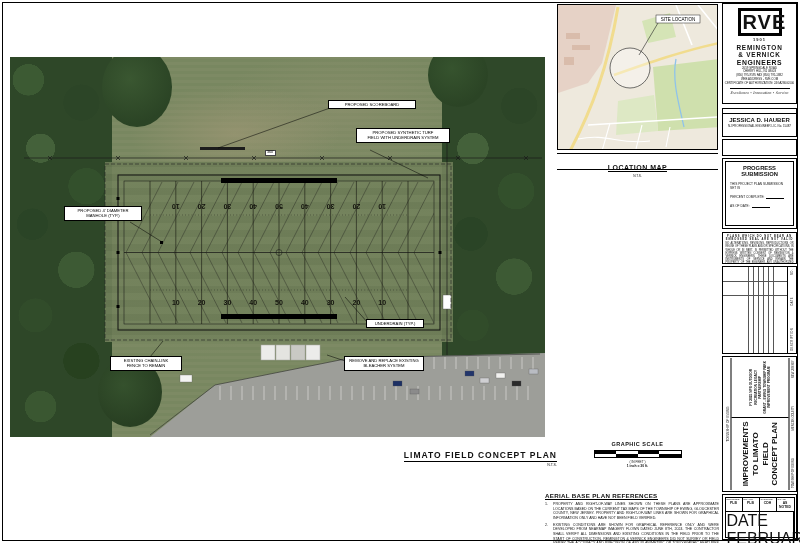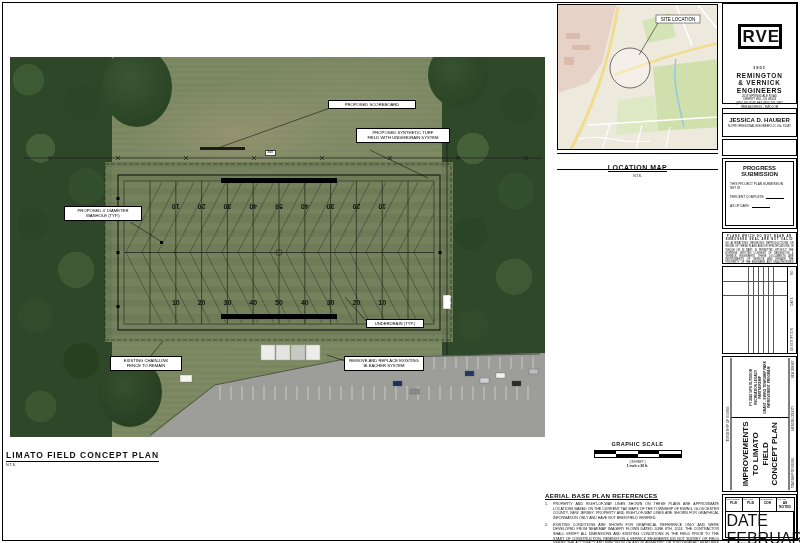--- a/index.html
+++ b/index.html
@@ -46,21 +46,21 @@
   .parking{position:absolute;left:0;top:0;width:535px;height:380px;background:#9d9e99;
     clip-path:polygon(140px 380px,205px 328px,340px 301px,535px 296px,535px 380px);}
   .overlay-svg{position:absolute;left:0;top:0;}
 
   
   .callout{position:absolute;background:#fff;border:0.5px solid #000;color:#000;
     font-size:4.2px;line-height:1.3;padding:1px 2px;text-align:center;white-space:pre-line;z-index:5;}
   .dim-label{position:absolute;background:#fff;border:0.5px solid #444;color:#000;
     font-size:3.6px;line-height:1.1;padding:0 1px;z-index:5;}
 
-  .plan-caption{position:absolute;left:6px;top:444px;width:535px;text-align:left;}
+  .plan-caption{position:absolute;left:22px;top:444px;width:535px;text-align:right;}
   .plan-caption .t{display:inline-block;font-size:8.5px;font-weight:bold;letter-spacing:1px;
     border-bottom:0.8px solid #000;padding-bottom:1px;}
   .plan-caption .s{font-size:3.6px;margin-top:1px;}
 
   
   .map-box{position:absolute;left:557px;top:4px;width:161px;height:146px;border:0.8px solid #000;background:#eee9dd;overflow:hidden;}
   .map-caption{position:absolute;left:557px;top:153px;width:161px;height:17px;border-top:0.8px solid #000;border-bottom:0.8px solid #000;text-align:center;padding-top:2px;}
   .map-caption .t{display:inline-block;font-size:7px;font-weight:bold;letter-spacing:0.5px;border-bottom:0.7px solid #000;}
   .map-caption .s{font-size:3.2px;}
 
@@ -77,21 +77,21 @@
   
   .refs{position:absolute;left:545px;top:484px;width:174px;}
   .refs .h{display:inline-block;font-size:6.2px;font-weight:bold;letter-spacing:0.3px;border-bottom:0.7px solid #000;margin-bottom:2px;}
   .refs .note{display:flex;margin-bottom:2px;}
   .refs .num{width:8px;font-size:3.6px;flex:none;}
   .refs .txt{font-size:3.6px;line-height:1.3;text-align:justify;}
 
   
   .block{position:absolute;left:722px;width:75px;border:0.8px solid #000;background:#fff;}
   .rve-block{top:3px;height:101px;text-align:center;padding-top:4px;}
-  .rve-logo{width:44px;margin:16px auto;border:3px solid #000;padding:1px 2px;font-weight:900;font-size:17px;letter-spacing:1px;line-height:1;}
+  .rve-logo{width:44px;margin:0 auto;border:3px solid #000;padding:1px 2px;font-weight:900;font-size:20px;letter-spacing:1px;line-height:1;}
   .rve-year{font-size:4px;font-weight:bold;margin:1px 0 2px 0;letter-spacing:1px;}
   .rve-n1{font-size:6.4px;font-weight:bold;letter-spacing:0.8px;line-height:1.15;}
   .rve-n3{font-size:6.8px;font-weight:900;letter-spacing:0.6px;line-height:1.15;}
   .rve-a{font-size:2.9px;line-height:1.35;}
   .rve-sep{width:60px;border-top:0.5px solid #000;margin:2px auto;}
   .rve-tag{font-family:"DejaVu Serif",serif;font-style:italic;font-size:3.4px;}
 
   .eng-block{top:108px;height:29px;}
   .eng-strip{height:5px;border-bottom:0.5px solid #000;font-size:2.6px;padding-left:2px;color:#333;}
   .eng-name{font-size:6px;font-weight:bold;text-align:center;margin-top:3px;}

